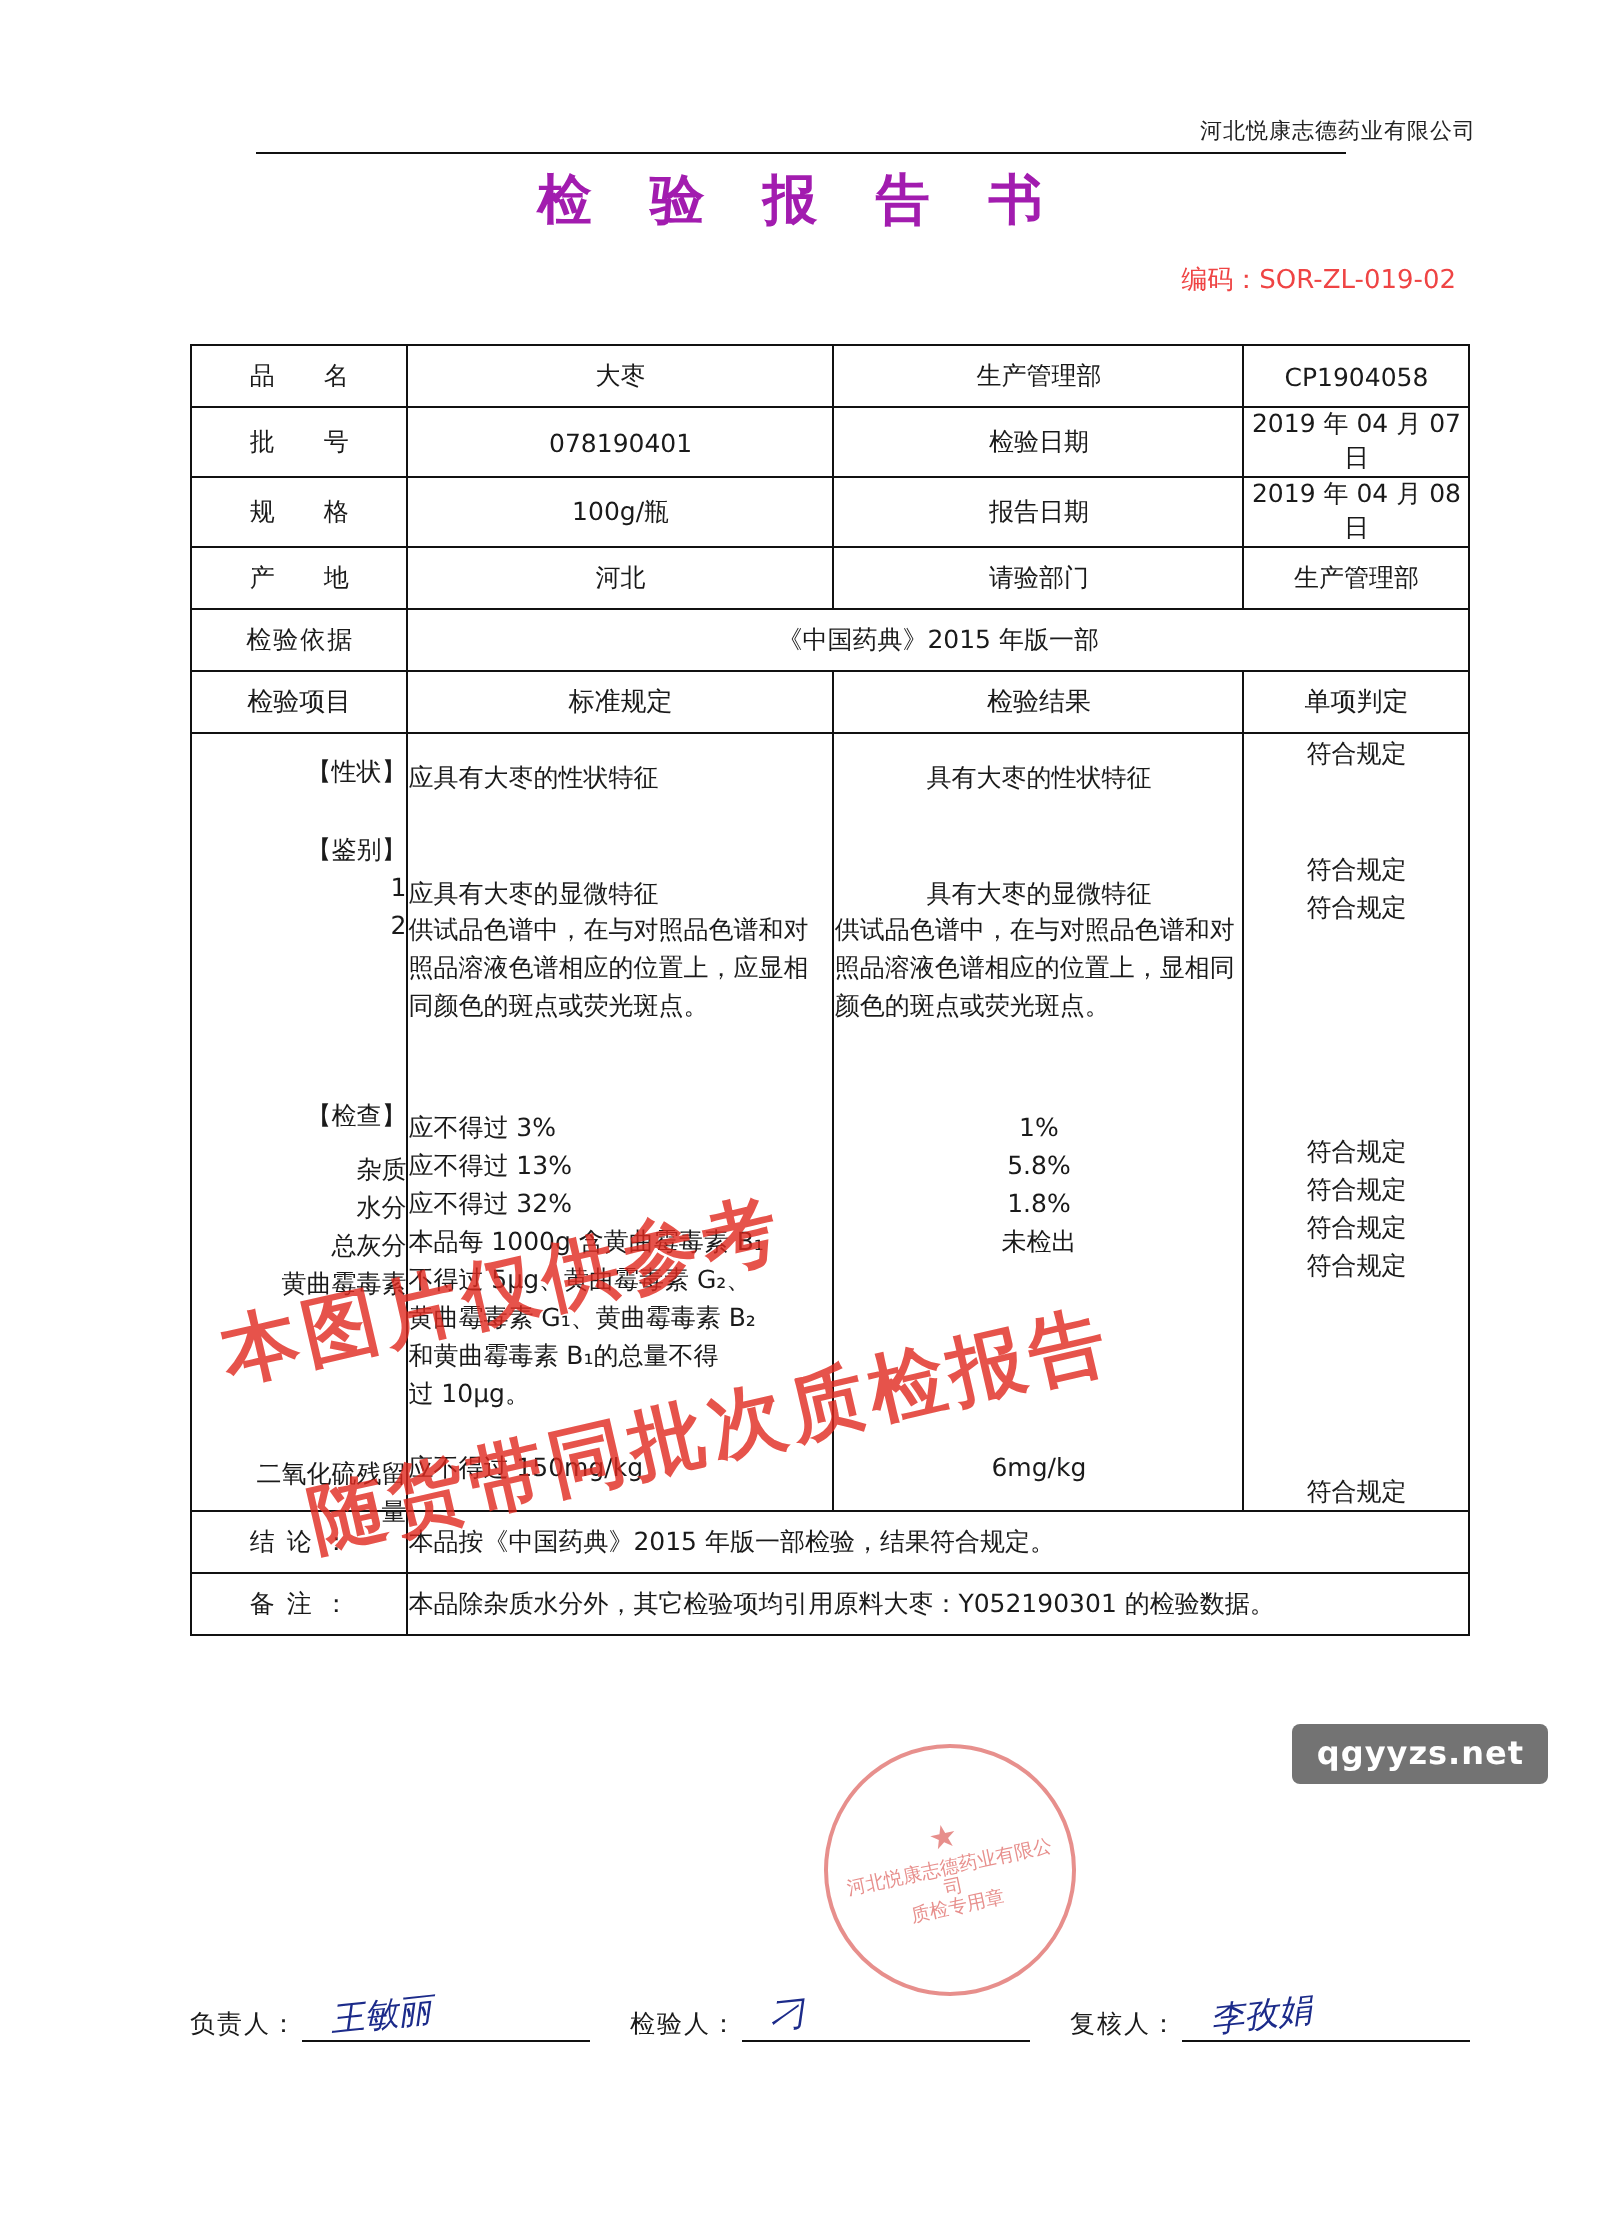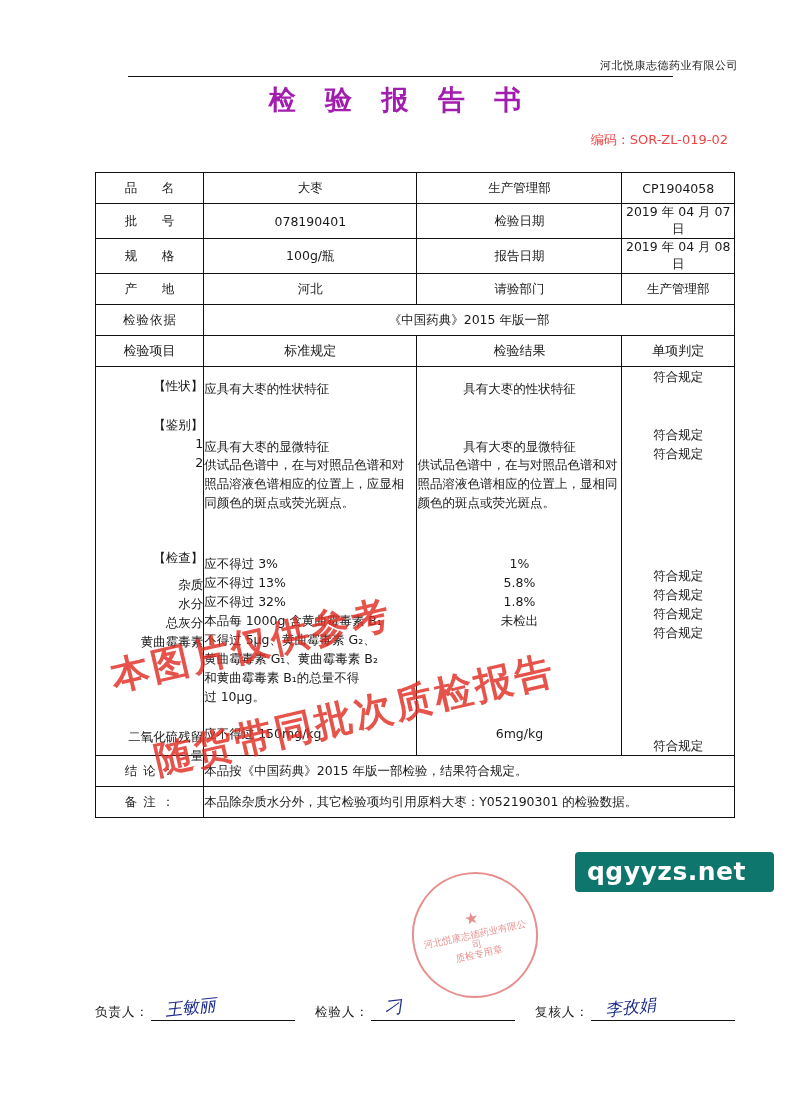--- a/index.html
+++ b/index.html
@@ -188,25 +188,25 @@
     transform: rotate(-13deg);
     pointer-events: none;
     font-family: "DejaVu Sans", "Liberation Sans", sans-serif;
   }
   .wm1 { left: 108px; top: 620px; }
   .wm2 { left: 150px; top: 690px; }
   .logo {
     position: absolute;
     right: 26px;
     bottom: 16px;
-    background: #0f766e;
+    background: #737373;
     color: #fff;
-    font-size: 25px;
+    font-size: 16px;
     font-weight: bold;
-    padding: 5px 28px 6px 12px;
+    padding: 5px 12px 6px 12px;
     border-radius: 4px;
     letter-spacing: 0.5px;
     font-family: "DejaVu Sans", "Liberation Sans", sans-serif;
   }
 </style>
 </head>
 <body>
 
 <div class="page">
 

